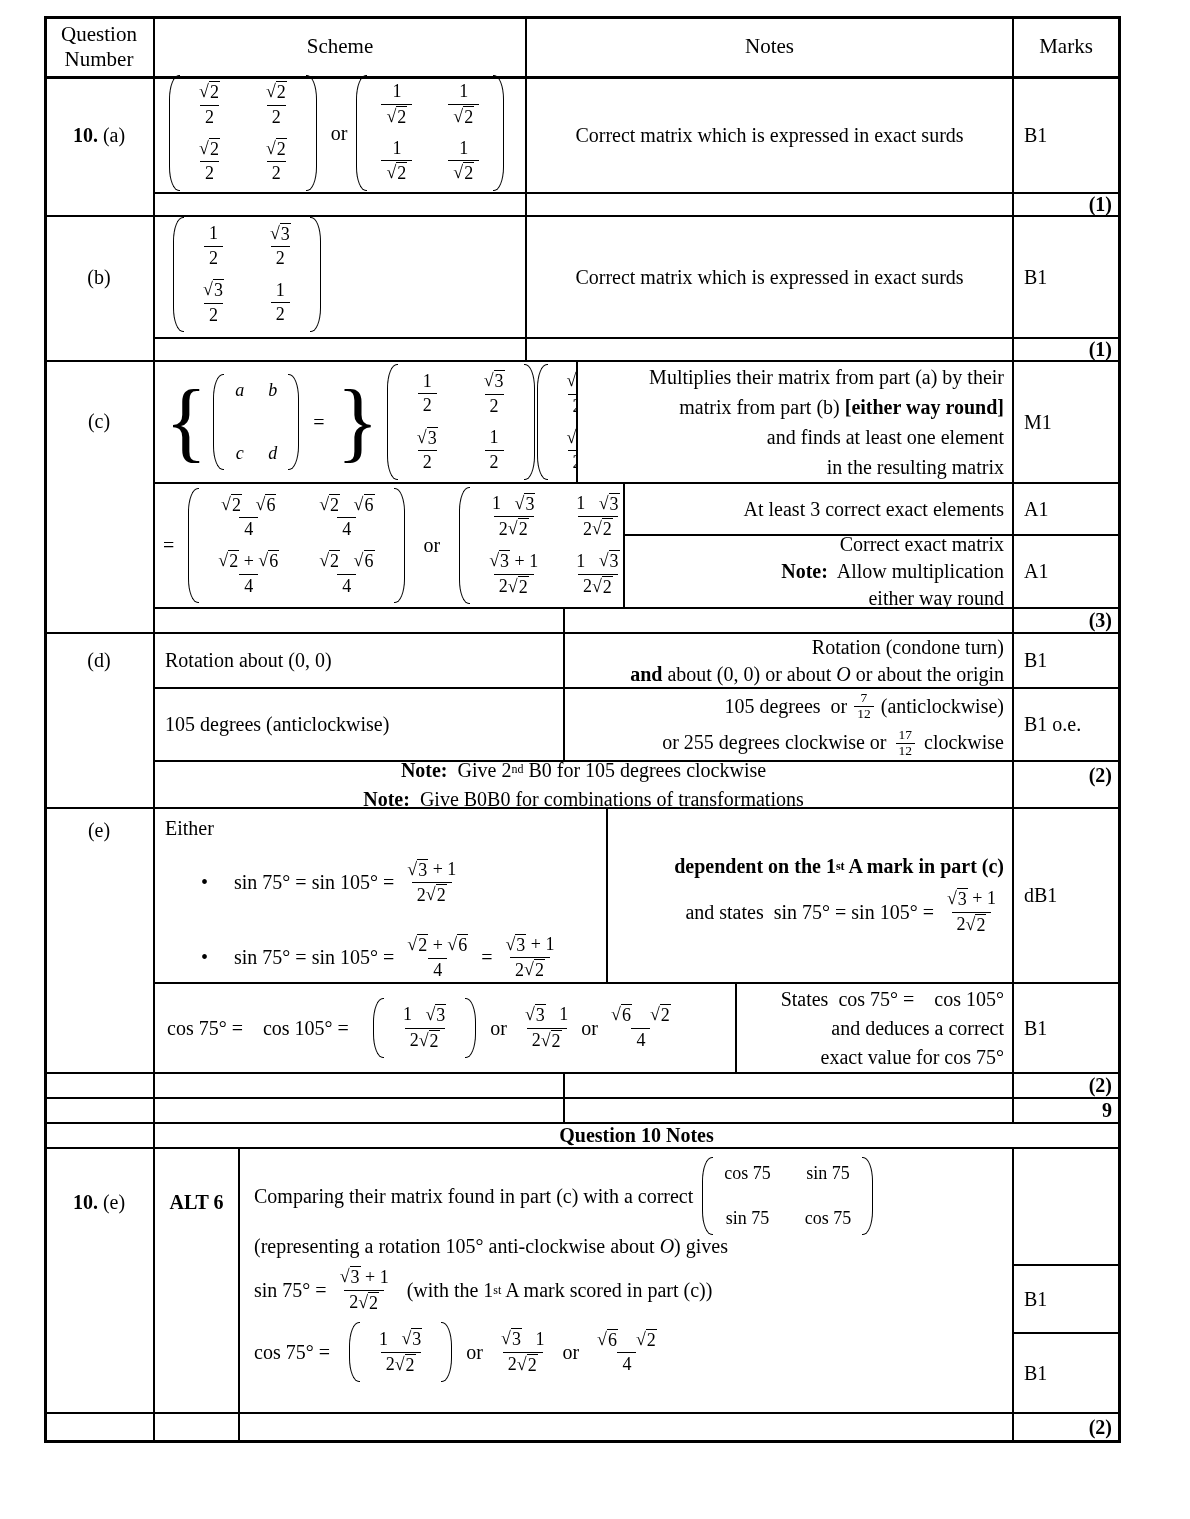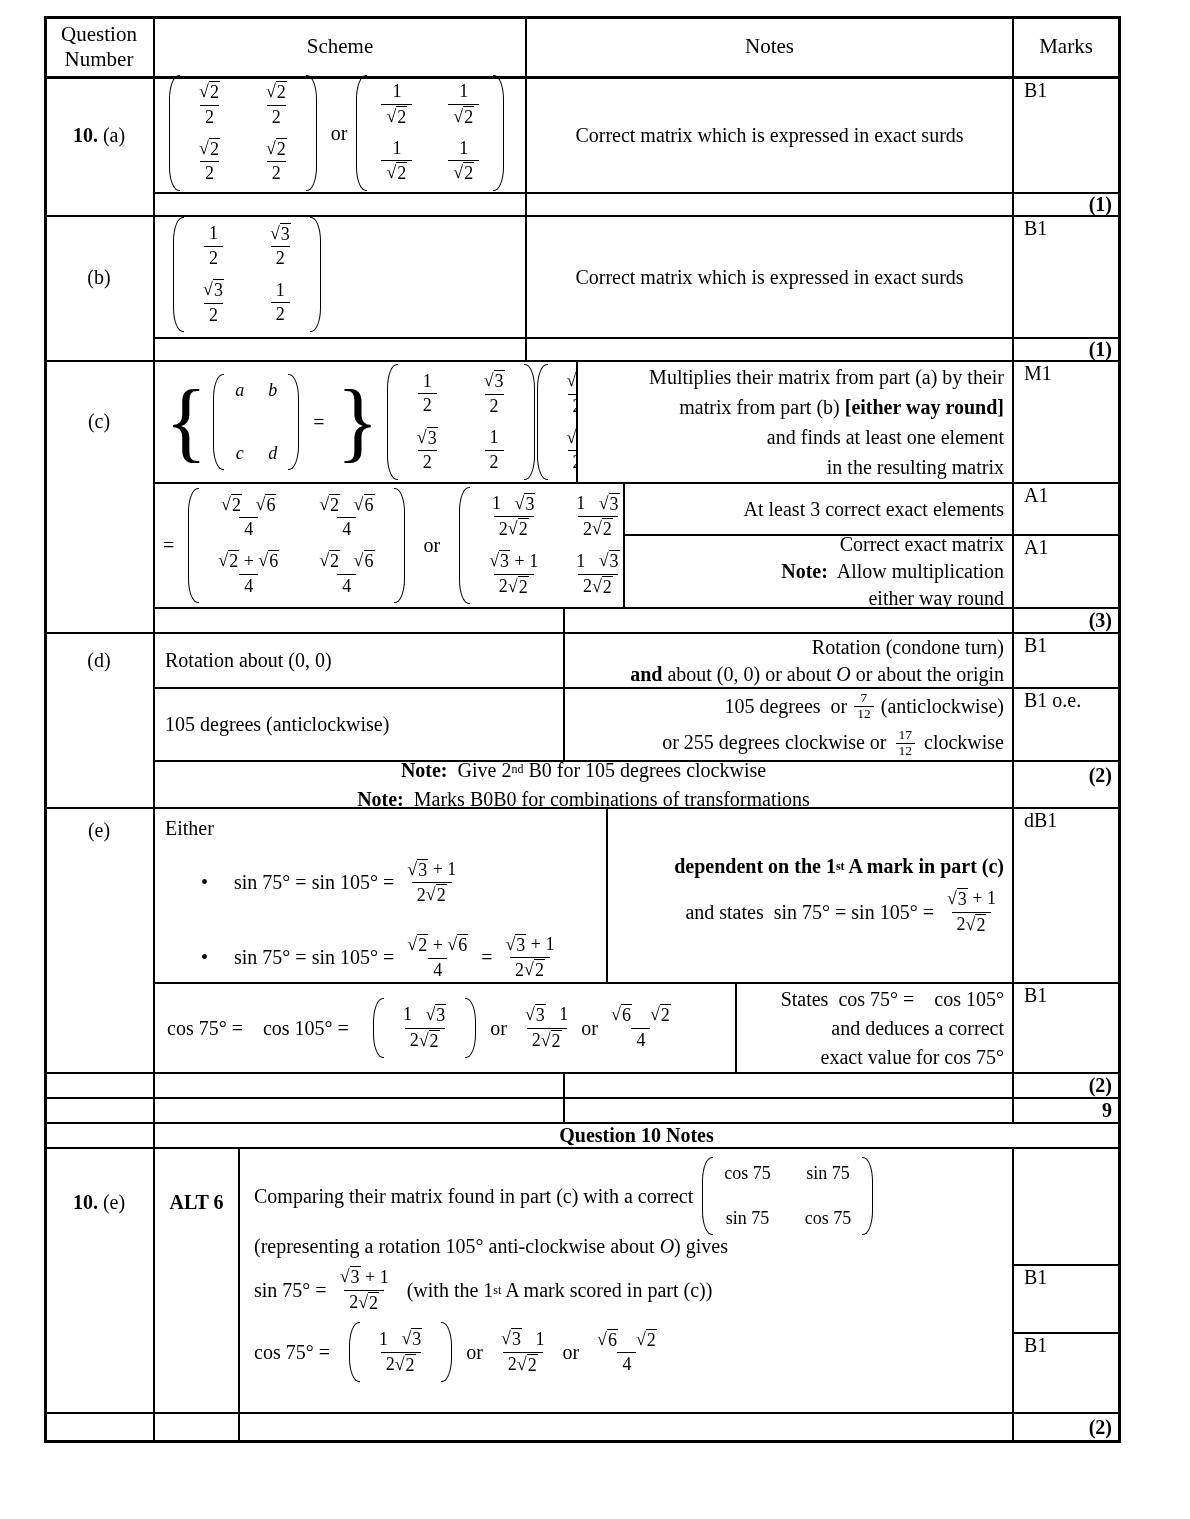--- a/index.html
+++ b/index.html
@@ -10,21 +10,21 @@
   .cell{position:absolute;box-sizing:border-box;border-right:2px solid #000;border-bottom:2px solid #000;
         display:flex;font-size:20px;background:#fff;}
   .hdr{border-bottom-width:3px;font-size:21px;}
   .vc{align-items:center;}
   .hc{justify-content:center;text-align:center;}
   .col{flex-direction:column;}
   .rt{align-items:flex-end;text-align:right;}
   .jc{justify-content:center;}
   .bold{font-weight:bold;}
   .parenmark{font-weight:bold;justify-content:flex-end;align-items:center;padding-right:6px;}
-  .markcell{padding-left:10px;align-items:flex-start;}
+  .markcell{padding-left:10px;align-items:center;}
   .line{display:block;}
   .mline{display:flex;align-items:center;}
   .mtxt{white-space:pre;}
   .mrow{display:inline-flex;align-items:center;white-space:pre;}
   .frac{display:inline-flex;flex-direction:column;align-items:center;margin:0 3px;font-size:18px;line-height:1.2;}
   .frac .fnum{padding:0 5px 1px;display:flex;align-items:flex-end;justify-content:center;}
   .frac .fden{border-top:1.7px solid #000;padding:1px 5px 0;display:flex;justify-content:center;}
   .frac.sm{font-size:13.5px;line-height:1.05;margin:0 2px;}
   .frac.sm .fden{border-top-width:1.2px;padding:0 3px;}
   .sqrt{display:inline-flex;align-items:flex-start;}
@@ -210,21 +210,21 @@
         </span>
   </div>
   <div class="cell markcell" style="left:969px;top:672px;width:106px;height:73px;">
         <span>B1 o.e.</span>
       </div>
   <div class="cell col jc" style="left:110px;top:745px;width:859px;height:47px;align-items:center;line-height:1.45;">
     <span class="mline">
           <span class="mrow"><b><span class="mtxt">Note:</span></b><span class="mtxt">  Give 2</span><sup><span class="mtxt">nd</span></sup><span class="mtxt"> B0 for 105 degrees clockwise</span></span>
         </span>
     <span class="mline">
-          <span class="mrow"><b><span class="mtxt">Note:</span></b><span class="mtxt">  Marks B0B0 for combinations of transformations</span></span>
+          <span class="mrow"><b><span class="mtxt">Note:</span></b><span class="mtxt">  Give B0B0 for combinations of transformations</span></span>
         </span>
   </div>
   <div class="cell parenmark" style="left:969px;top:745px;width:106px;height:47px;align-items:flex-start;padding-top:2px;">
         <span>(2)</span>
       </div>
 
   <div class="cell hc" style="left:0;top:792px;width:110px;height:265px;padding-top:10px;">
         <span>(e)</span>
       </div>
   <div class="cell col" style="left:110px;top:792px;width:453px;height:175px;padding:8px 0 0 10px;justify-content:space-between;">

